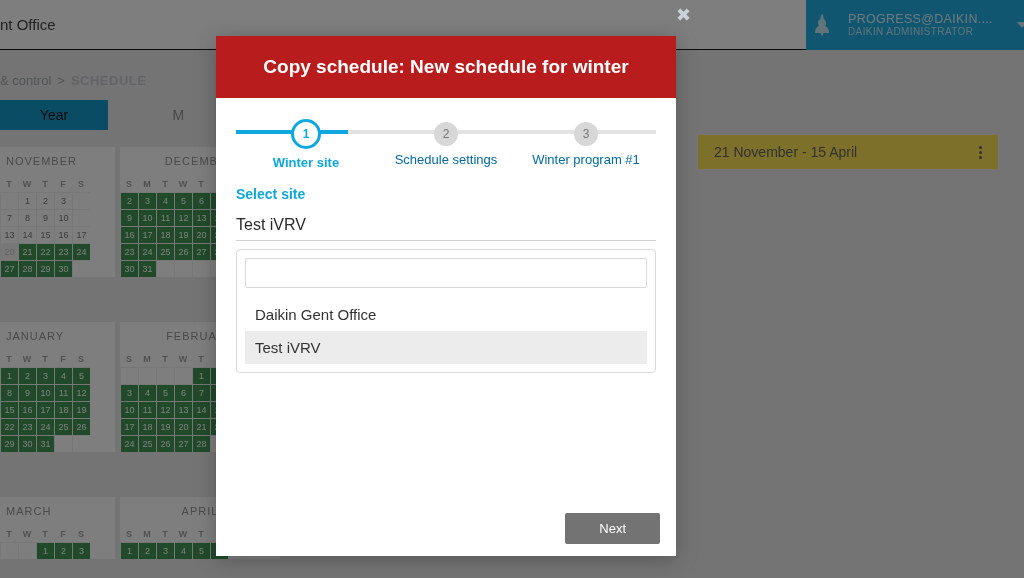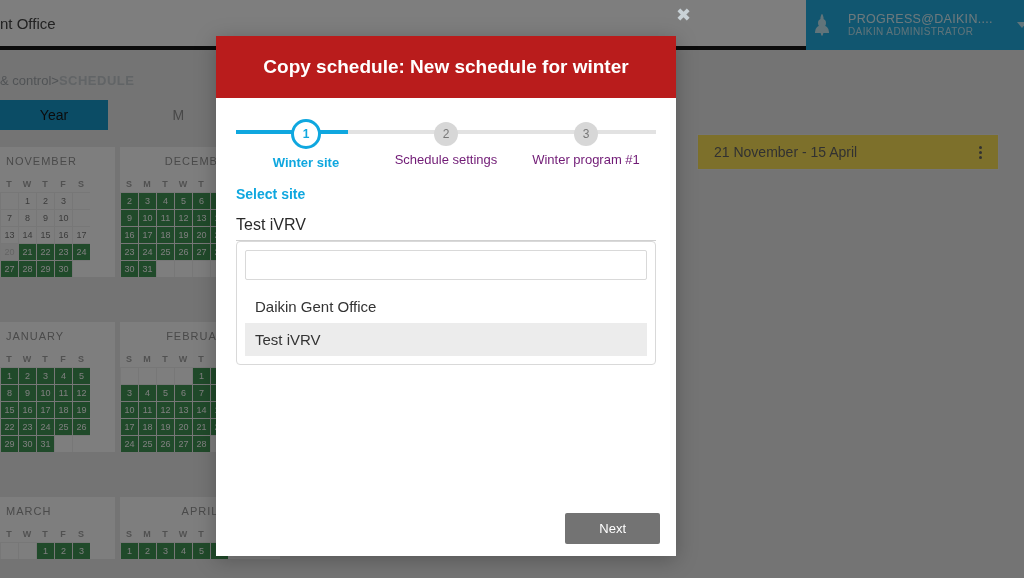--- a/index.html
+++ b/index.html
@@ -2,21 +2,21 @@
 <html><head>
 <meta charset="utf-8">
 <style>
 * { box-sizing: border-box; margin: 0; padding: 0; font-family: Arial, Helvetica, sans-serif; }
 html, body { width: 1024px; height: 578px; overflow: hidden; }
 body { position: relative; background: #e8e8e8; }
 
 
 .bg-header {
   position: absolute; top: 0; left: 0; right: 0; height: 50px;
-  background: #fff; border-bottom: 4px solid #000000;
+  background: #fff; border-bottom: 1px solid #000000;
   display: flex; align-items: center;
 }
 
 .bg-header .site-frag { color: #333; font-size: 15px; padding-left: 0; }
 
 .user-chip {
   position: absolute; top: 0; right: 0; height: 50px; width: 218px;
   background: #0fa7df; color: #fff; display: flex; align-items: center; padding: 0 14px; gap: 24px;
 }
 .user-chip .avatar-ic {
@@ -33,21 +33,21 @@
 .user-chip .lines { display: flex; flex-direction: column; line-height: 1.1; }
 .user-chip .l1 { font-size: 12.5px; letter-spacing: .3px; color: #d9f3fb; }
 .user-chip .l2 { font-size: 10px; letter-spacing: .4px; color: #b8e6f5; }
 .user-chip .caret {
   width: 0; height: 0; border-left: 5px solid transparent; border-right: 5px solid transparent;
   border-top: 6px solid #bde8f6; margin-left: auto;
 }
 
 .breadcrumb {
   position: absolute; top: 60px; left: 0; right: 0; height: 40px;
-  display: flex; align-items: center; padding-left: 0; gap: 0; color: #9aa0a5; font-size: 13px;
+  display: flex; align-items: center; padding-left: 0; gap: 6px; color: #9aa0a5; font-size: 13px;
 }
 .breadcrumb .crumb, .breadcrumb .sep { color: #9aa0a5; }
 .breadcrumb .crumb.active { color: #bfc5c9; font-weight: bold; letter-spacing: .5px; }
 
 .tabs-row {
   position: absolute; top: 100px; left: 0; height: 30px;
 }
 .tabs-row .tab-year {
   display: inline-flex; align-items: center; justify-content: center;
   width: 108px; height: 30px; background: #0090c8; color: #000000; font-size: 14px;
@@ -111,29 +111,29 @@
   position: absolute; left: 20px; width: 112px; top: 14px; height: 4px; background: #0fa7df;
 }
 .stepper .step {
   position: relative; z-index: 2; display: flex; flex-direction: column; align-items: center; gap: 6px; width: 140px;
 }
 .stepper .ball {
   width: 24px; height: 24px; border-radius: 50%; background: #d7d7d7; color: #777;
   display: flex; align-items: center; justify-content: center; font-size: 12px;
 }
 .stepper .step.active .ball { background: #fff; color: #0fa7df; border: 3px solid #0fa7df; width: 30px; height: 30px; font-weight: bold; }
-.stepper .lbl { font-size: 13px; color: #701a75; }
+.stepper .lbl { font-size: 13px; color: #0369a1; }
 .stepper .step.active .lbl { color: #0fa7df; font-weight: bold; }
 
 .body { padding: 14px 20px 0 20px; }
 .select-site { color: #0fa7df; font-size: 14px; font-weight: bold; margin-bottom: 14px; }
 .site-val { font-size: 16px; color: #2a2a2a; border-bottom: 1px solid #d0d0d0; padding-bottom: 6px; }
 
 .dropdown {
-  border: 1px solid #d9d9d9; border-radius: 4px; padding: 8px; background: #fff;
+  margin-top: 8px; border: 1px solid #d9d9d9; border-radius: 4px; padding: 8px; background: #fff;
 }
 .dropdown input {
   width: 100%; height: 30px; border: 1px solid #d9d9d9; border-radius: 2px; padding: 0 8px; font-size: 14px; outline: none;
 }
 .dd-list { margin-top: 10px; }
 .dd-item { padding: 8px 10px; font-size: 15px; color: #333; cursor: pointer; }
 .dd-item.selected { background: #ececec; }
 
 .footer { position: absolute; bottom: 12px; right: 16px; }
 .btn-next {

